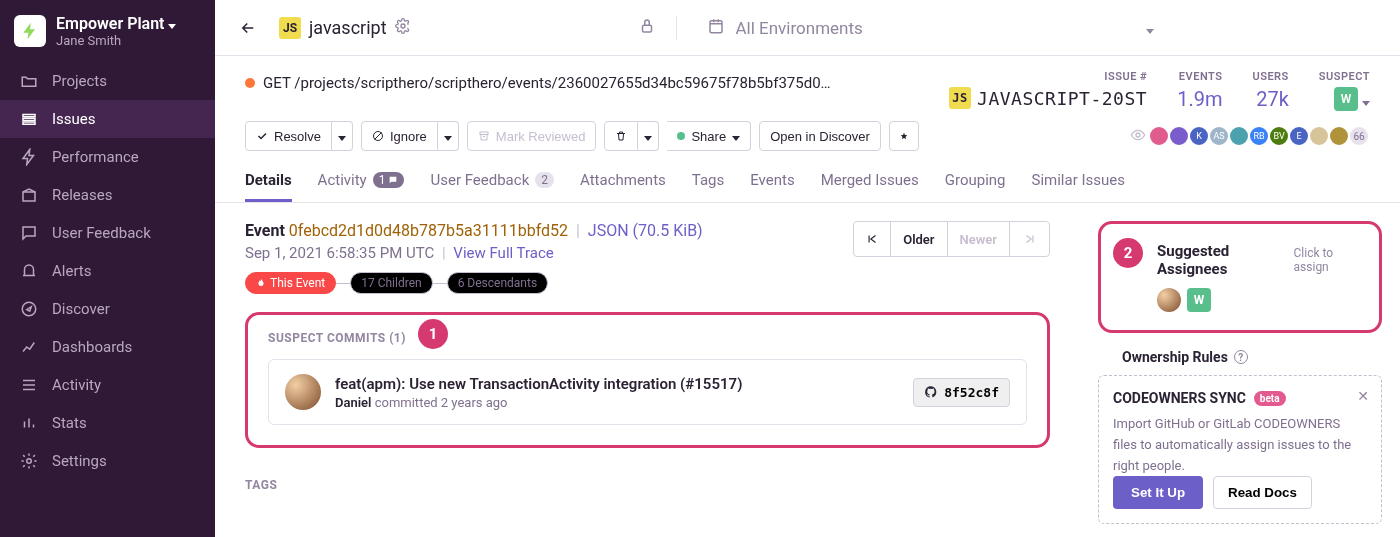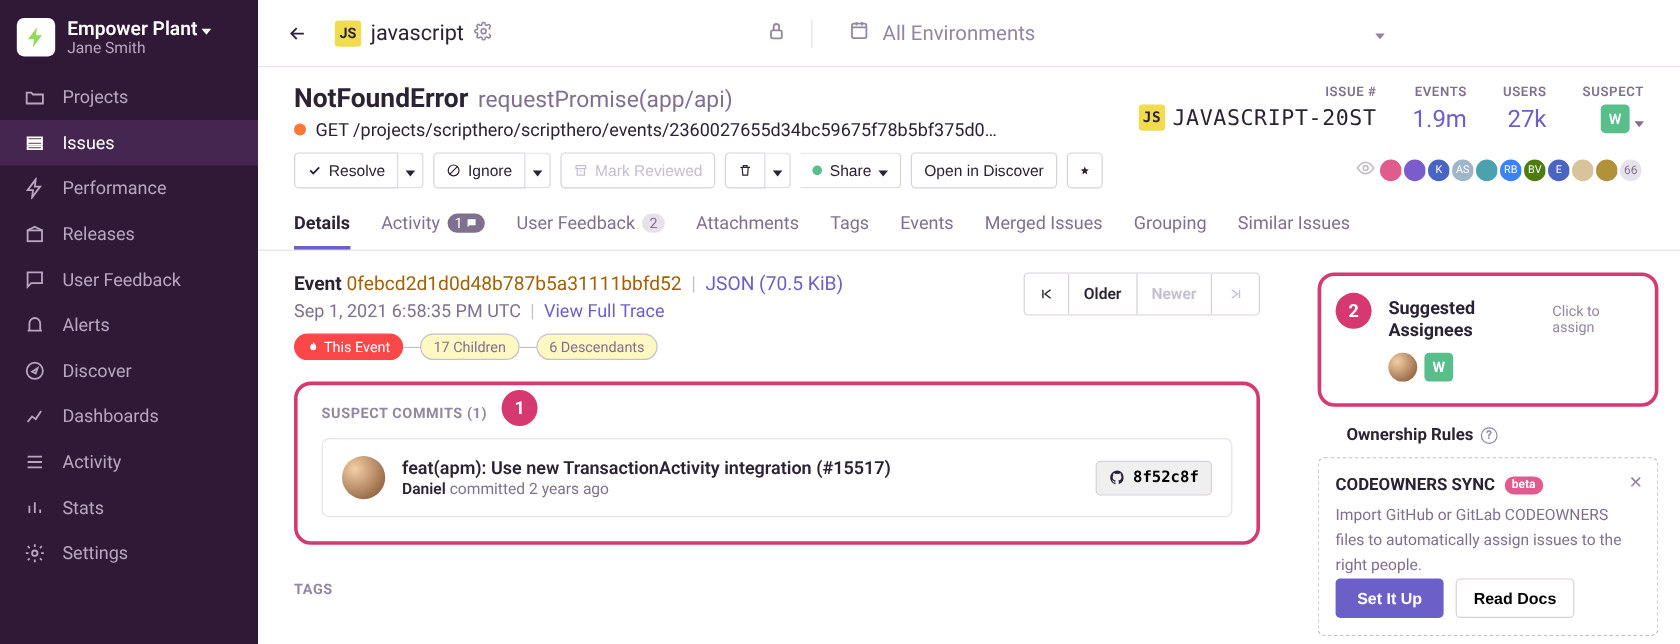--- a/index.html
+++ b/index.html
@@ -81,21 +81,21 @@
 
 .event-header { display: flex; justify-content: space-between; align-items: flex-start; }
 .event-meta { }
 .event-line1 { font-size: 16px; }
 .event-id { color: #a16207; }
 .event-sep { color: #c6becf; margin: 0 4px; }
 .event-json { color: #6c5fc7; }
 .event-line2 { color: #80708f; margin-top: 4px; font-size: 15px; }
 .event-line2 a { color: #6c5fc7; }
 .event-pills { display: flex; align-items: center; margin-top: 10px; }
-.pill { border: 1px solid #c6becf; border-radius: 12px; font-size: 12px; padding: 3px 10px; color: #80708f; background: #fef9c3; }
+.pill { border: 1px solid #c6becf; border-radius: 12px; font-size: 12px; padding: 3px 10px; color: #80708f; background: #000000; }
 .pill.red { background: #fa4747; border-color: #fa4747; color: #fff; display: inline-flex; align-items: center; gap: 4px; }
 .pill-connector { width: 14px; height: 1px; background: #c6becf; }
 .pager { display: flex; border: 1px solid #d6d0dc; border-radius: 4px; overflow: hidden; }
 .pager-btn { width: 40px; height: 34px; display: flex; align-items: center; justify-content: center; border-left: 1px solid #d6d0dc; font-size: 13px; color: #2b2233; cursor: pointer; }
 .pager-btn:first-child { border-left: none; width: 36px; }
 .pager-btn.label { width: auto; padding: 0 12px; font-weight: 600; }
 .pager-btn.disabled { color: #c6becf; }
 
 
 .callout { border: 3px solid #d63970; border-radius: 14px; padding: 16px 20px 20px; margin-top: 18px; position: relative; }
@@ -276,24 +276,20 @@
             <rect x="4" y="5" width="16" height="16" rx="2"></rect>
             <path d="M4 9h16M9 3v4M15 3v4"></path>
           </svg></span>
       <span>All Environments</span>
       <span class="env-chevron chev-down"></span>
     </div>
   </div>
 
   <div class="issue-header">
     <div class="issue-title-area">
-      <div class="issue-title">
-        <span>NotFoundError</span>
-        <span class="culprit">requestPromise(app/api)</span>
-      </div>
       <div class="issue-subtitle">
         <span class="level-dot"></span>
         <span class="path">GET /projects/scripthero/scripthero/events/2360027655d34bc59675f78b5bf375d0…</span>
       </div>
     </div>
     <div class="stats">
       <div class="stat">
         <span class="stat-label">ISSUE #</span>
         <span class="stat-value issueid">
             <span class="js-badge">JS</span>

